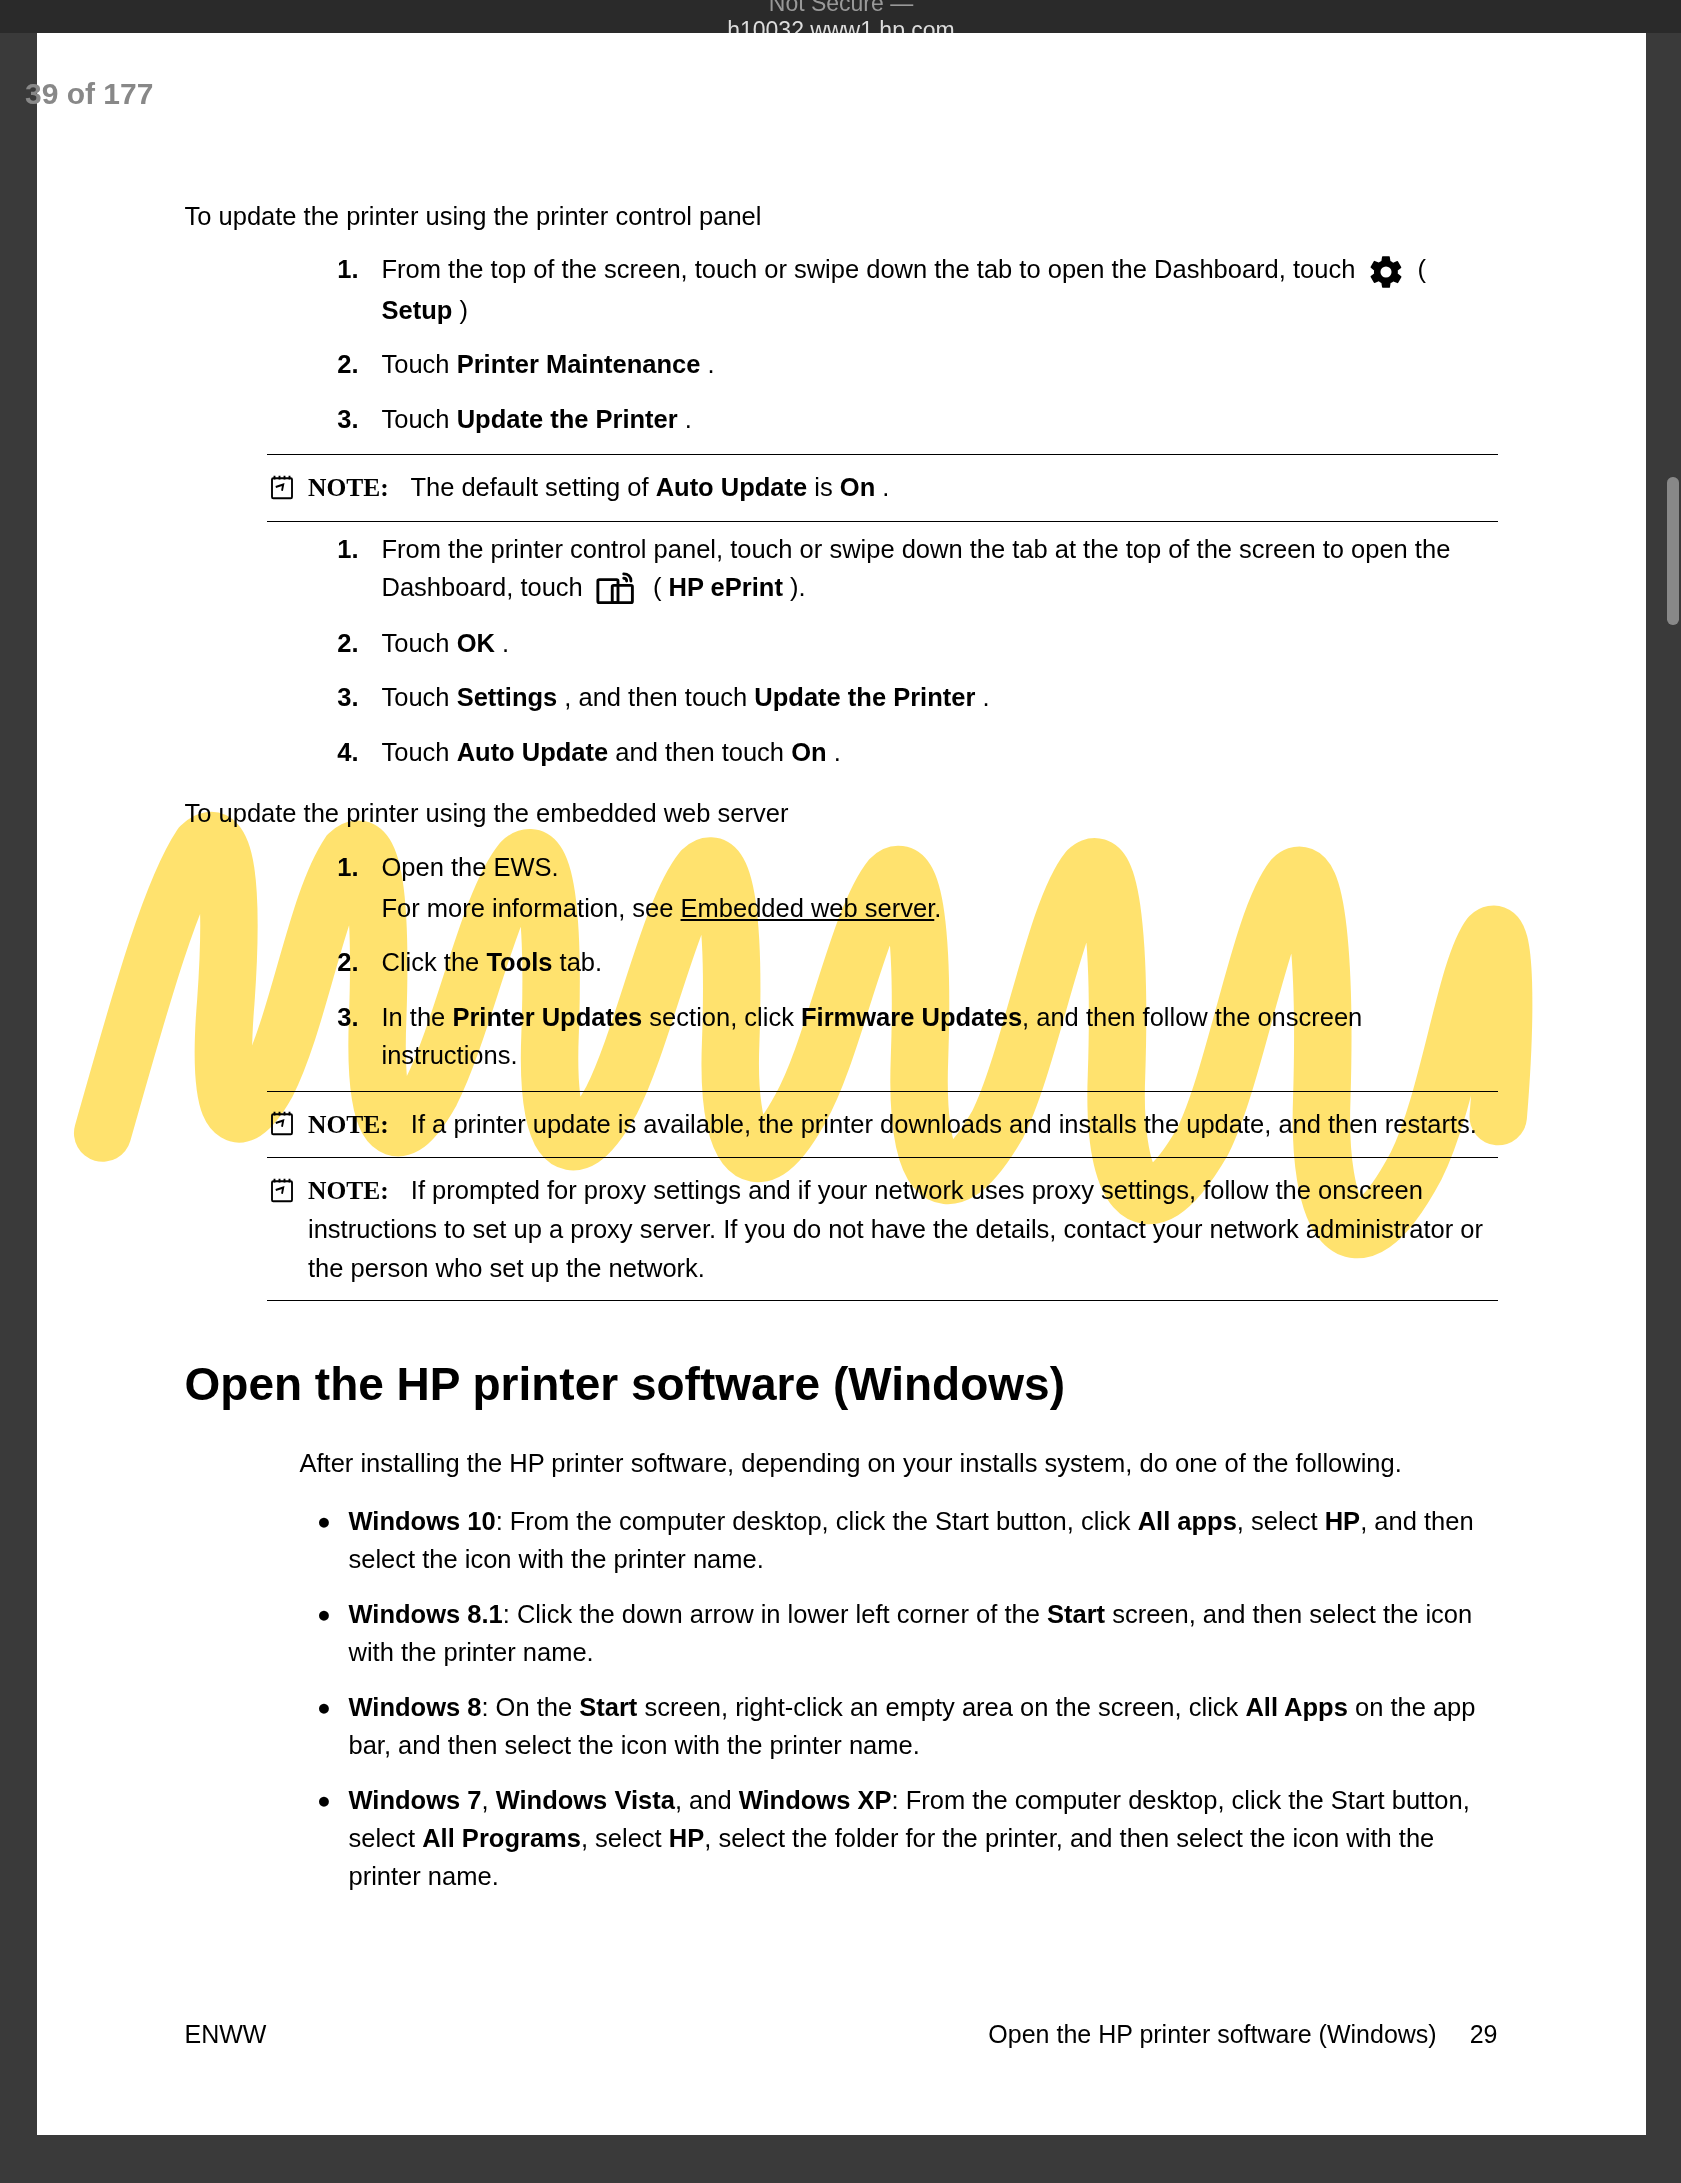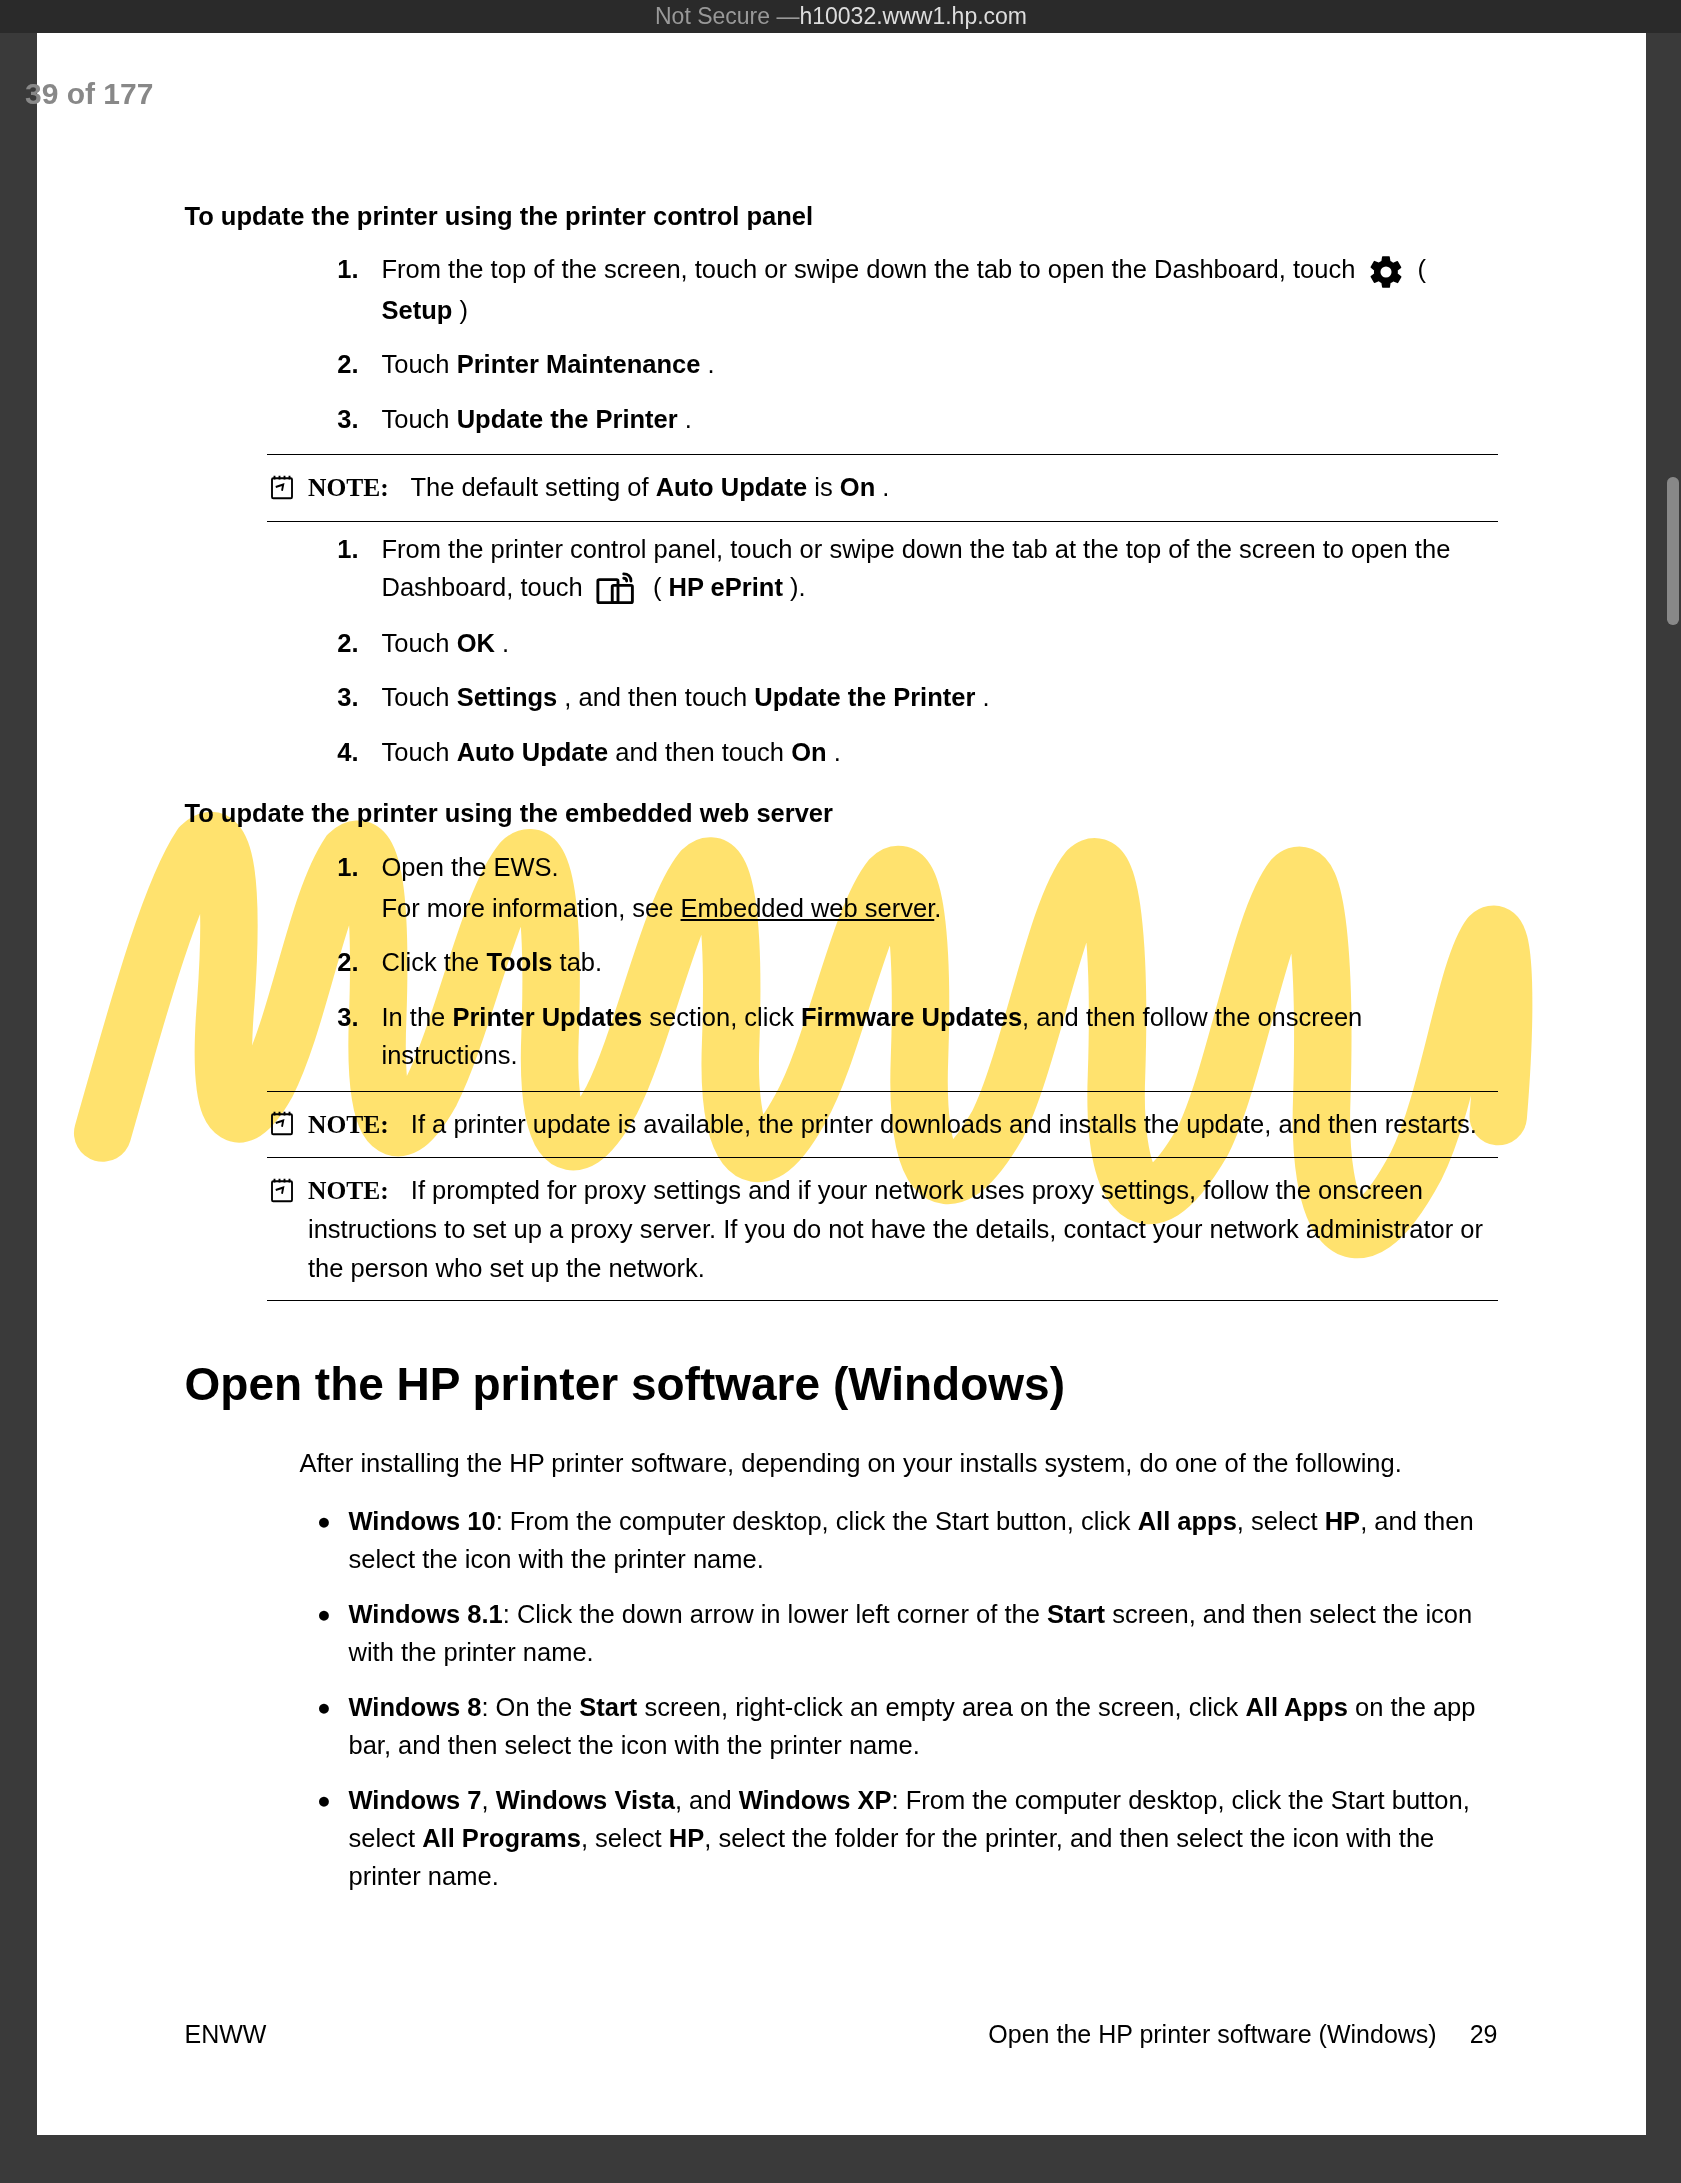--- a/index.html
+++ b/index.html
@@ -12,20 +12,21 @@
     }
     .top-bar {
       width: 100%;
       height: 33px;
       background: #2a2a2a;
       display: flex;
       align-items: center;
       justify-content: center;
       color: #999;
       font-size: 23px;
+      flex-direction: column;
     }
     .top-bar .host { color: #ddd; font-weight: 500; }
     .viewer-area {
       position: absolute;
       top: 33px; left: 0; right: 0; bottom: 0;
       background: #3a3a3a;
       display: flex;
       justify-content: center;
     }
     .page-position {
@@ -49,21 +50,21 @@
       color: #000;
     }
     .highlight-layer {
       position: absolute;
       top: 0; left: 0; right: 0; bottom: 0;
       pointer-events: none;
       z-index: 0;
     }
     .content-layer { position: relative; z-index: 1; }
     .section-heading {
-      font-weight: 700;
+      font-weight: 400;
       font-size: 25.5px;
       margin-top: 23px;
       margin-bottom: 15px;
     }
     .section-heading.first { margin-top: 0; }
     .ol {
       margin-left: 148px;
     }
     .ol .row {
       display: flex;

